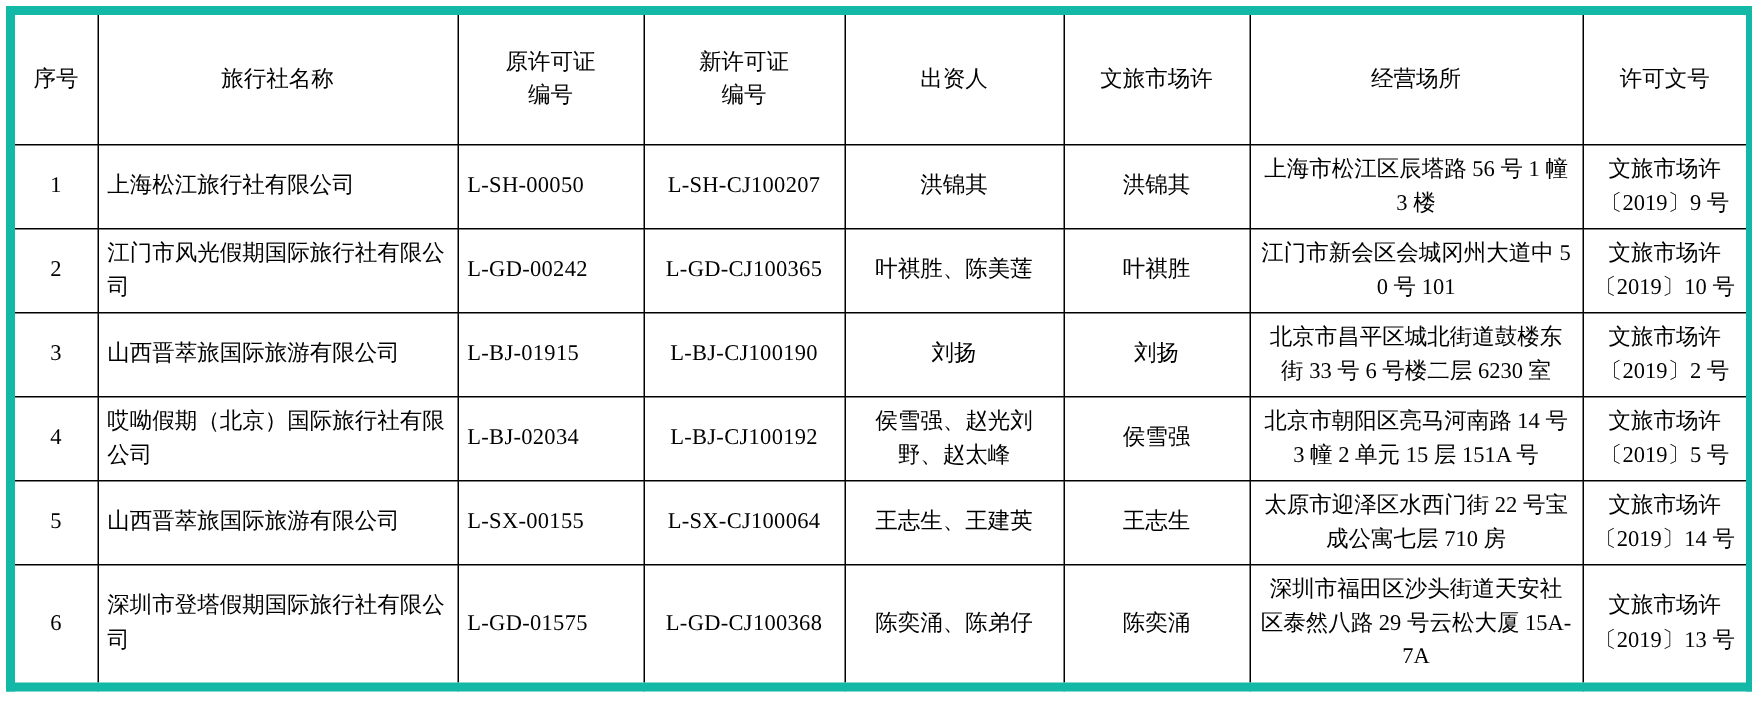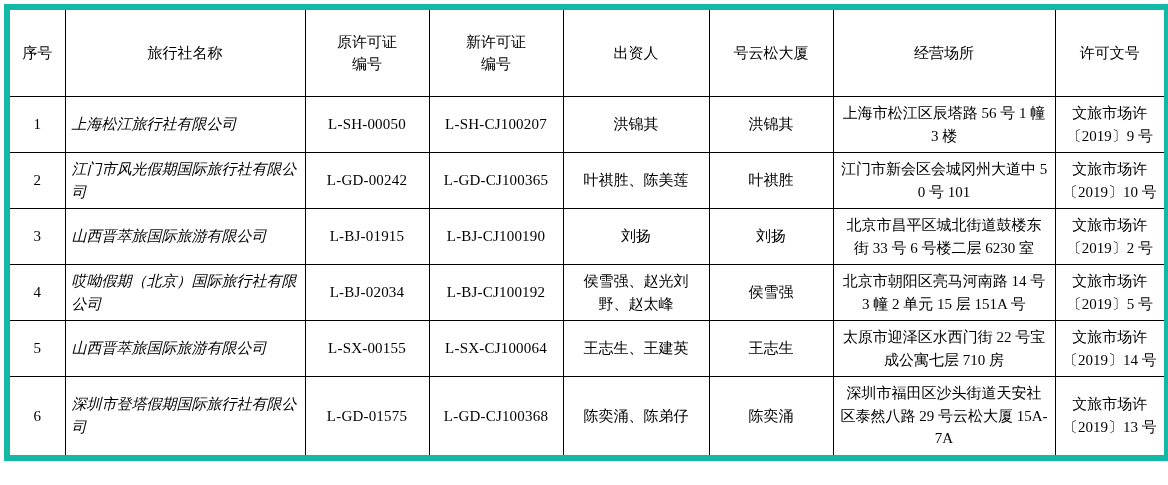--- a/index.html
+++ b/index.html
@@ -46,22 +46,22 @@
   .col-idx   { width: 58px;  }
   .col-name  { width: 240px; }
   .col-old   { width: 124px; }
   .col-new   { width: 134px; }
   .col-inv   { width: 146px; }
   .col-rep   { width: 124px; }
   .col-addr  { width: 222px; }
   .col-doc   { width: 112px; }
 
   td.c-idx  { text-align: center; }
-  td.c-name { text-align: left; font-style: italic; }
-  td.c-old  { text-align: center; font-family: "Liberation Serif", serif; letter-spacing: 0.2px;}
+  td.c-name { text-align: left; }
+  td.c-old  { text-align: left; font-family: "Liberation Serif", serif; letter-spacing: 0.2px;}
   td.c-new  { text-align: center; font-family: "Liberation Serif", serif; letter-spacing: 0.2px; margin-left: 43px;}
   td.c-inv  { text-align: center; }
   td.c-rep  { text-align: center; }
   td.c-addr { text-align: center; }
   td.c-doc  { text-align: center; font-size: 14px; }
 
   tbody tr { height: 56px; }
   .hdr-line { display: block; }
 </style>
 </head>
@@ -92,21 +92,21 @@
           <span class="hdr-line">编号</span>
         </th>
         <th>
           <span class="hdr-line">新许可证</span>
           <span class="hdr-line">编号</span>
         </th>
         <th>
           <span class="hdr-line">出资人</span>
         </th>
         <th>
-          <span class="hdr-line">号云松大厦</span>
+          <span class="hdr-line">文旅市场许</span>
         </th>
         <th>
           <span class="hdr-line">经营场所</span>
         </th>
         <th>
           <span class="hdr-line">许可文号</span>
         </th>
       </tr>
     </thead>
     <tbody>

